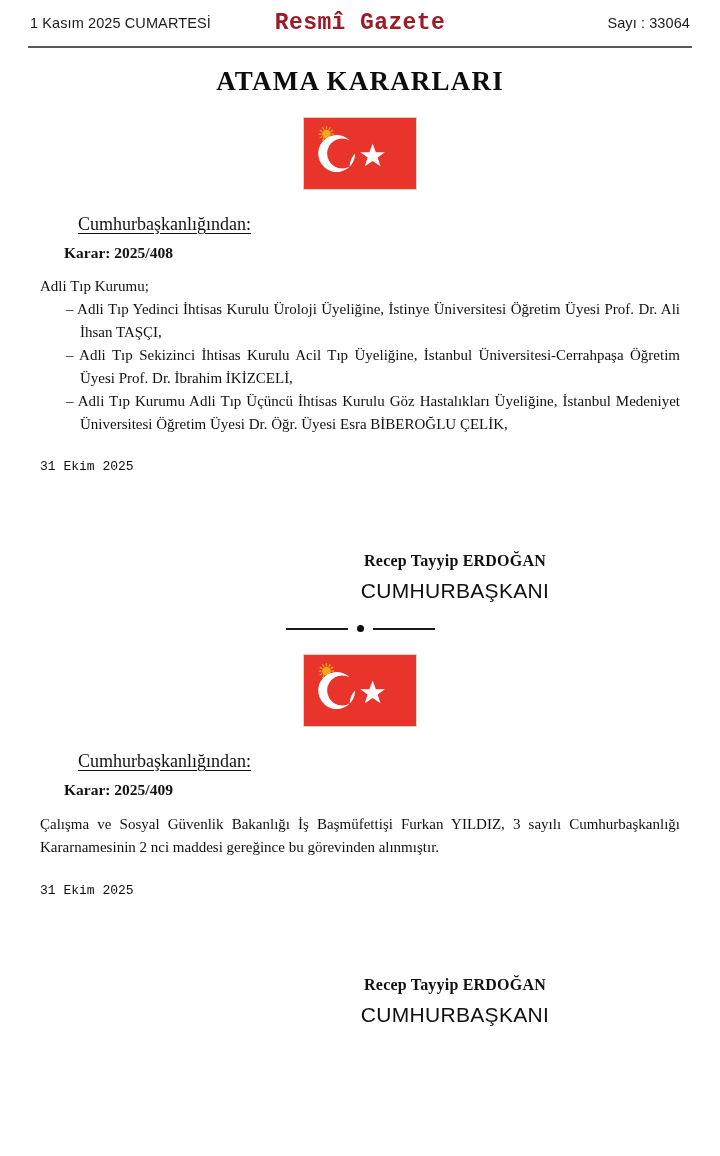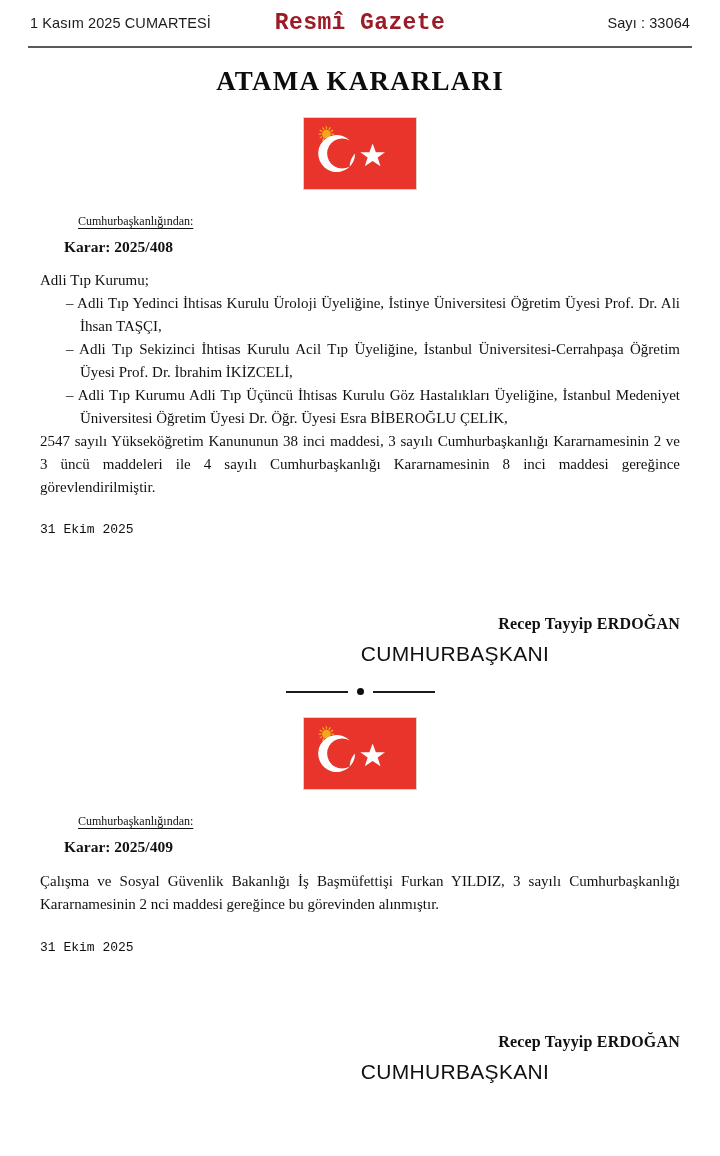--- a/index.html
+++ b/index.html
@@ -83,21 +83,21 @@
     border: 1px solid #d8d2c8;
     position: relative;
     box-sizing: border-box;
   }
   .flag svg { display: block; width: 100%; height: 100%; }
 
   
   .decree { margin: 0 40px; }
   .from-line {
     font-family: "Liberation Serif", "DejaVu Serif", serif;
-    font-size: 12px;
+    font-size: 18px;
     text-decoration: underline;
     text-underline-offset: 2.5px;
     margin-left: 38px;
   }
   .karar-line {
     font-family: "Liberation Serif", "DejaVu Serif", serif;
     font-weight: bold;
     font-size: 15.5px;
     margin-left: 24px;
     margin-top: 9px;
@@ -143,21 +143,20 @@
   }
   .signature {
     text-align: center;
     margin-left: 190px;
   }
   .sig-name {
     font-family: "Liberation Serif", "DejaVu Serif", serif;
     font-weight: bold;
     font-size: 16px;
     letter-spacing: 0.2px;
-    text-align: right;
   }
   .sig-title {
     font-family: Liberation Sans, sans-serif;
     font-size: 21px;
     margin-top: 9px;
     letter-spacing: 0.3px;
   }
 
   
   .ornament {
@@ -222,21 +221,20 @@
 
   <div class="decree" style="margin-top:24px;">
     <div class="from-line">Cumhurbaşkanlığından:</div>
     <div class="karar-line">Karar: 2025/408</div>
     <div class="lead-line">Adli Tıp Kurumu;</div>
     <ul class="items">
       <li>– Adli Tıp Yedinci İhtisas Kurulu Üroloji Üyeliğine, İstinye Üniversitesi Öğretim Üyesi Prof. Dr. Ali İhsan TAŞÇI,</li>
       <li>– Adli Tıp Sekizinci İhtisas Kurulu Acil Tıp Üyeliğine, İstanbul Üniversitesi-Cerrahpaşa Öğretim Üyesi Prof. Dr. İbrahim İKİZCELİ,</li>
       <li>– Adli Tıp Kurumu Adli Tıp Üçüncü İhtisas Kurulu Göz Hastalıkları Üyeliğine, İstanbul Medeniyet Üniversitesi Öğretim Üyesi Dr. Öğr. Üyesi Esra BİBEROĞLU ÇELİK,</li>
     </ul>
-    <div class="closing-text">2547 sayılı Yükseköğretim Kanununun 38 inci maddesi, 3 sayılı Cumhurbaşkanlığı Kararnamesinin 2 ve 3 üncü maddeleri ile 4 sayılı Cumhurbaşkanlığı Kararnamesinin 8 inci maddesi gereğince görevlendirilmiştir.</div>
     <div class="date-line">31 Ekim 2025</div>
     <div class="signature" style="margin-top:78px;">
       <div class="sig-name">Recep Tayyip ERDOĞAN</div>
       <div class="sig-title">CUMHURBAŞKANI</div>
     </div>
   </div>
 
   <div class="ornament">
     <span class="bar"></span>
     <span class="dot"></span>

